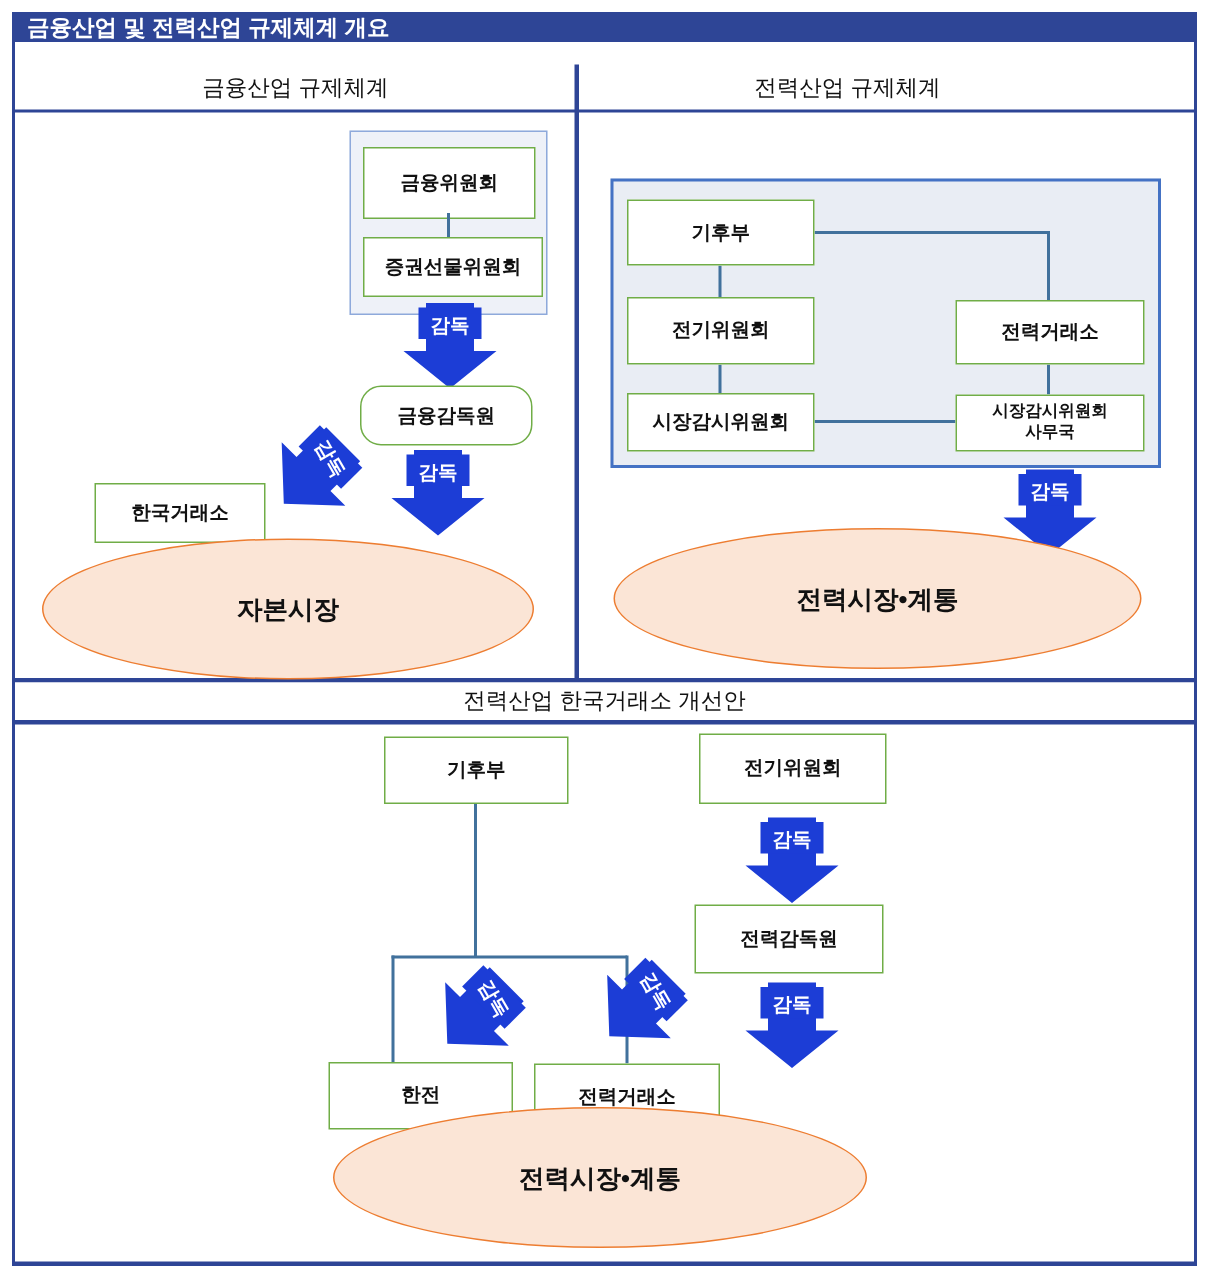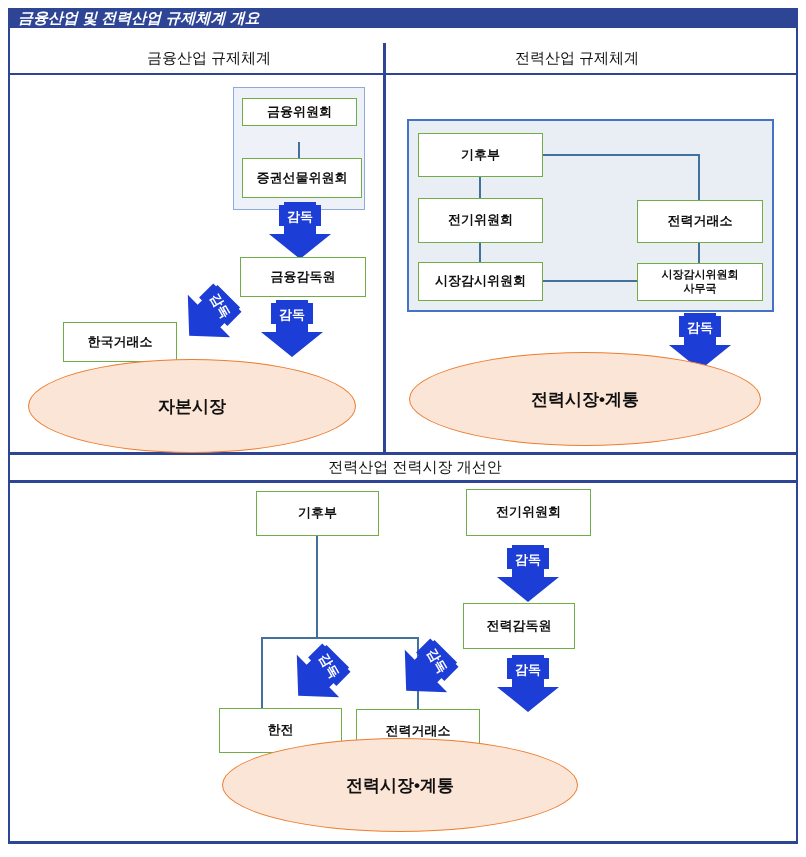--- a/index.html
+++ b/index.html
@@ -2,65 +2,65 @@
 <html><head>
 <meta charset="utf-8">
 <style>
   html,body{margin:0;padding:0;background:#fff;}
   #page{position:relative;width:806px;height:857px;background:#fff;overflow:hidden;
         font-family:"Liberation Sans","DejaVu Sans",sans-serif;color:#111;}
   .abs{position:absolute;box-sizing:border-box;}
   .titlebar{background:#2E4596;color:#fff;font-weight:bold;font-size:15px;
             display:flex;align-items:center;padding-left:10px;}
   .frameline{background:#2E4596;}
-  .colheader{display:flex;align-items:center;justify-content:center;font-size:15px;color:#111;background:#fff;margin-left:12px;}
+  .colheader{display:flex;align-items:center;justify-content:center;font-size:15px;color:#111;background:#fff;}
   .gcontainer-light{background:#EEF1F8;border:1.5px solid #8EA9DB;}
   .gcontainer-blue{background:#E9EDF4;border:2px solid #4472C4;}
   .gbox{background:#fff;border:1.5px solid #70AD47;display:flex;align-items:center;justify-content:center;
         font-weight:bold;font-size:13px;text-align:center;line-height:1.25;}
   .gbox.small{font-size:11px;white-space:pre-line;}
   .ellipse{border-radius:50%;background:#FBE5D6;border:1.5px solid #ED7D31;
            display:flex;align-items:center;justify-content:center;font-weight:bold;font-size:17px;}
   .vline{width:2px;background:#41719C;}
   .hline{height:2px;background:#41719C;}
   svg{position:absolute;overflow:visible;}
   .arrtext{fill:#fff;font-weight:bold;font-size:13px;font-family:"Liberation Sans","DejaVu Sans",sans-serif;}
 </style>
 </head>
 <body>
 
 <div id="page">
 
-  <div class="abs titlebar" style="left:8px;top:8px;width:790px;height:20px;font-style:italic;">금융산업 및 전력산업 규제체계 개요</div>
+  <div class="abs titlebar" style="left:8px;top:8px;width:790px;height:20px;">금융산업 및 전력산업 규제체계 개요</div>
 
   <div class="abs colheader" style="left:10px;top:43px;width:374px;height:30px;">금융산업 규제체계</div>
   <div class="abs colheader" style="left:386px;top:43px;width:358px;height:30px;">전력산업 규제체계</div>
 
   <div class="abs frameline" style="left:8px;top:73px;width:790px;height:2px;"></div>
   <div class="abs frameline" style="left:383px;top:43px;width:3px;height:410px;"></div>
   <div class="abs frameline" style="left:8px;top:452px;width:790px;height:3px;"></div>
-  <div class="abs colheader" style="left:8px;top:455px;width:790px;height:25px;">전력산업 전력시장 개선안</div>
+  <div class="abs colheader" style="left:8px;top:455px;width:790px;height:25px;">전력산업 한국거래소 개선안</div>
   <div class="abs frameline" style="left:8px;top:480px;width:790px;height:3px;"></div>
   <div class="abs frameline" style="left:8px;top:841px;width:790px;height:3px;"></div>
   <div class="abs frameline" style="left:8px;top:8px;width:2px;height:836px;"></div>
   <div class="abs frameline" style="left:796px;top:8px;width:2px;height:836px;"></div>
 
   <div class="abs gcontainer-light" style="left:233px;top:87px;width:132px;height:123px;"></div>
 
-  <div class="abs gbox" style="left:242px;top:98px;width:115px;height:28px;">금융위원회</div>
+  <div class="abs gbox" style="left:242px;top:98px;width:115px;height:48px;">금융위원회</div>
   <div class="abs vline" style="left:298px;top:142px;height:16px;"></div>
   <div class="abs gbox" style="left:242px;top:158px;width:120px;height:40px;">증권선물위원회</div>
 
   <svg style="left:268px;top:202px;" width="64" height="58">
     <polygon points="16,0 48,0 48,32 63,32 32,57 1,32 16,32" fill="#1C3DD6"></polygon>
     <rect x="11" y="3" width="42" height="21" fill="#1C3DD6"></rect>
     <text class="arrtext" x="32" y="19" text-anchor="middle">감독</text>
   </svg>
 
-  <div class="abs gbox" style="left:240px;top:257px;width:126px;height:40px;">금융감독원</div>
+  <div class="abs gbox" style="left:240px;top:257px;width:115px;height:40px;border-radius:14px;">금융감독원</div>
 
   <svg style="left:260px;top:300px;" width="64" height="58">
     <polygon points="16,0 48,0 48,32 63,32 32,57 1,32 16,32" fill="#1C3DD6"></polygon>
     <rect x="11" y="3" width="42" height="21" fill="#1C3DD6"></rect>
     <text class="arrtext" x="32" y="19" text-anchor="middle">감독</text>
   </svg>
 
   <svg style="left:163px;top:270px;" width="92" height="92">
     <g transform="rotate(45 46 46)">
       <polygon points="30,18 62,18 62,46 76,46 46,74 16,46 30,46" fill="#1C3DD6"></polygon>
@@ -99,21 +99,21 @@
 
   <div class="abs gbox" style="left:256px;top:491px;width:123px;height:45px;">기후부</div>
   <div class="abs gbox" style="left:466px;top:489px;width:125px;height:47px;">전기위원회</div>
 
   <svg style="left:496px;top:545px;" width="64" height="58">
     <polygon points="16,0 48,0 48,32 63,32 32,57 1,32 16,32" fill="#1C3DD6"></polygon>
     <rect x="11" y="3" width="42" height="21" fill="#1C3DD6"></rect>
     <text class="arrtext" x="32" y="19" text-anchor="middle">감독</text>
   </svg>
 
-  <div class="abs gbox" style="left:463px;top:603px;width:112px;height:46px;">전력감독원</div>
+  <div class="abs gbox" style="left:463px;top:603px;width:126px;height:46px;">전력감독원</div>
 
   <svg style="left:496px;top:655px;" width="64" height="58">
     <polygon points="16,0 48,0 48,32 63,32 32,57 1,32 16,32" fill="#1C3DD6"></polygon>
     <rect x="11" y="3" width="42" height="21" fill="#1C3DD6"></rect>
     <text class="arrtext" x="32" y="19" text-anchor="middle">감독</text>
   </svg>
 
   <div class="abs vline" style="left:316px;top:536px;height:102px;"></div>
   <div class="abs hline" style="left:261px;top:637px;width:157px;"></div>
   <div class="abs vline" style="left:261px;top:637px;height:71px;"></div>

